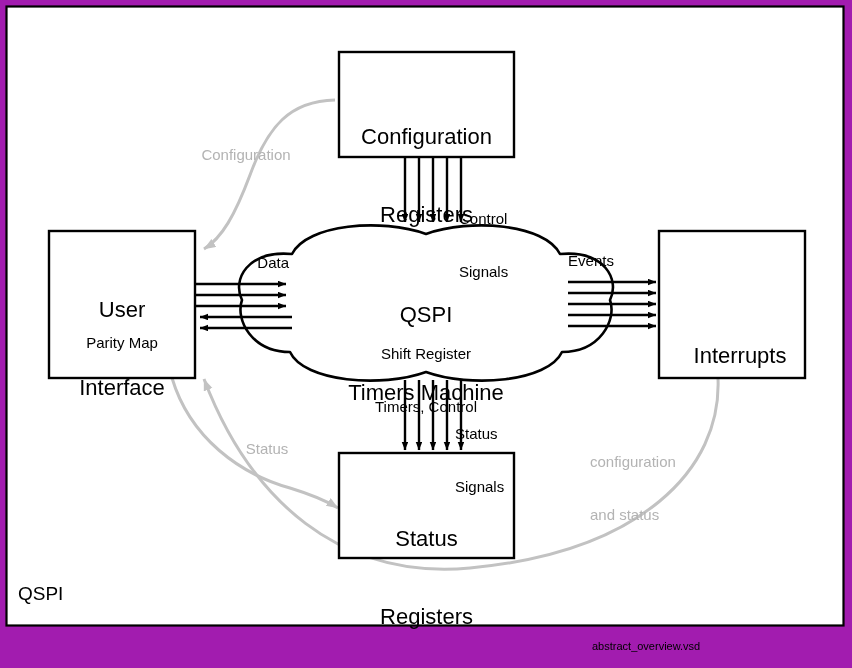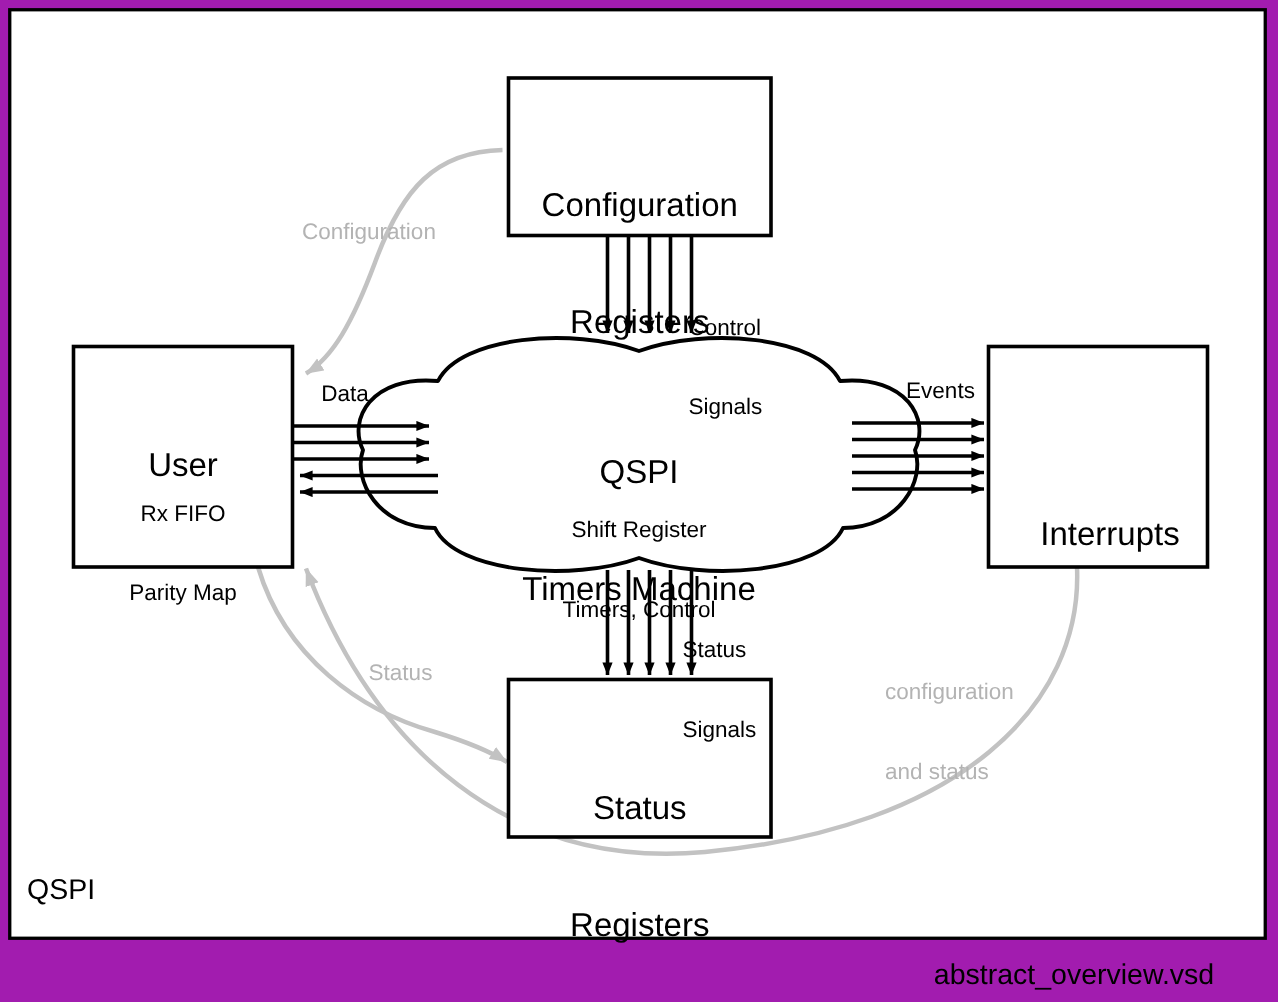--- a/index.html
+++ b/index.html
@@ -45,22 +45,22 @@
     font-size: 15px;
   }
   .gray-label {
     font-size: 15px;
   }
   .frame-label {
     font-size: 19px;
     text-align: left;
   }
   .file-label {
-    font-size: 19px;
-    text-align: center;
+    font-size: 11px;
+    text-align: left;
   }
 </style>
 </head>
 <body>
 
 <div id="canvas">
 
   <svg id="svg-layer" viewBox="0 0 852 668" xmlns="http://www.w3.org/2000/svg">
     <defs>
       <marker id="arrowBlack" markerWidth="9" markerHeight="9" refX="8.4" refY="3.4" orient="auto" markerUnits="userSpaceOnUse">
@@ -132,23 +132,23 @@
     </g>
   </svg>
 
   <div class="lbl box-title" style="left:339px; top:72px; width:175px;">
     <div>Configuration</div>
     <div>Registers</div>
   </div>
 
   <div class="lbl box-title" style="left:49px; top:245px; width:146px;">
     <div>User</div>
+    <div>Interface</div>
   </div>
   <div class="lbl box-sub" style="left:49px; top:299px; width:146px;">
-    <div>Rx FIFO</div>
     <div>Parity Map</div>
   </div>
 
   <div class="lbl box-title" style="left:286px; top:250px; width:280px;">
     <div>QSPI</div>
     <div>Timers Machine</div>
   </div>
   <div class="lbl box-sub" style="left:286px; top:310px; width:280px;">
     <div>Shift Register</div>
     <div>Timers, Control</div>
@@ -163,23 +163,23 @@
     <div>Registers</div>
   </div>
 
   <div class="lbl gray-label lbl-gray" style="left:178px; top:146px; width:136px;">Configuration</div>
 
   <div class="lbl edge-label" style="left:399px; top:175px; width:140px; text-align:left;">
     <div style="margin-left:60px;">Control</div>
     <div style="margin-left:60px;">Signals</div>
   </div>
 
-  <div class="lbl edge-label" style="left:192px; top:254px; width:76px;">Data</div>
+  <div class="lbl edge-label" style="left:213px; top:254px; width:76px;text-align:right;">Data</div>
 
-  <div class="lbl edge-label" style="left:588px; top:252px; width:78px;">Events</div>
+  <div class="lbl edge-label" style="left:552px; top:252px; width:78px;">Events</div>
 
   <div class="lbl edge-label" style="left:455px; top:390px; width:140px; text-align:left;">
     <div>Status</div>
     <div>Signals</div>
   </div>
 
   <div class="lbl gray-label lbl-gray" style="left:207px; top:440px; width:120px;">Status</div>
 
   <div class="lbl gray-label lbl-gray" style="left:590px; top:418px; width:150px; text-align:left;">
     <div>configuration</div>

